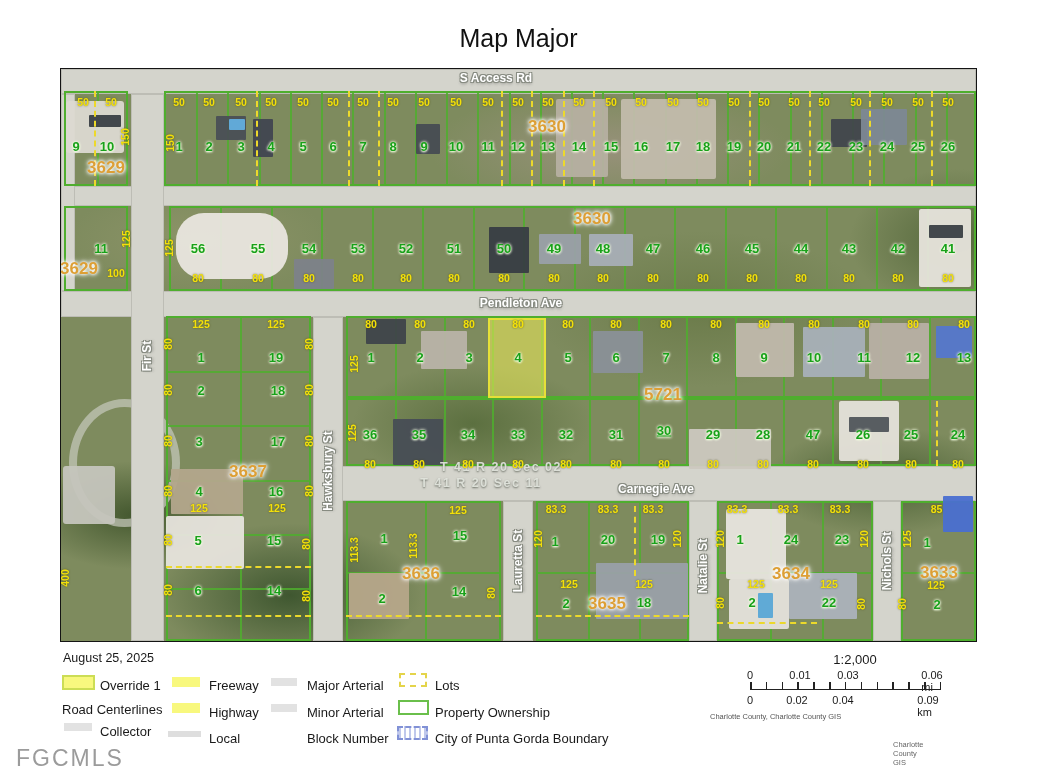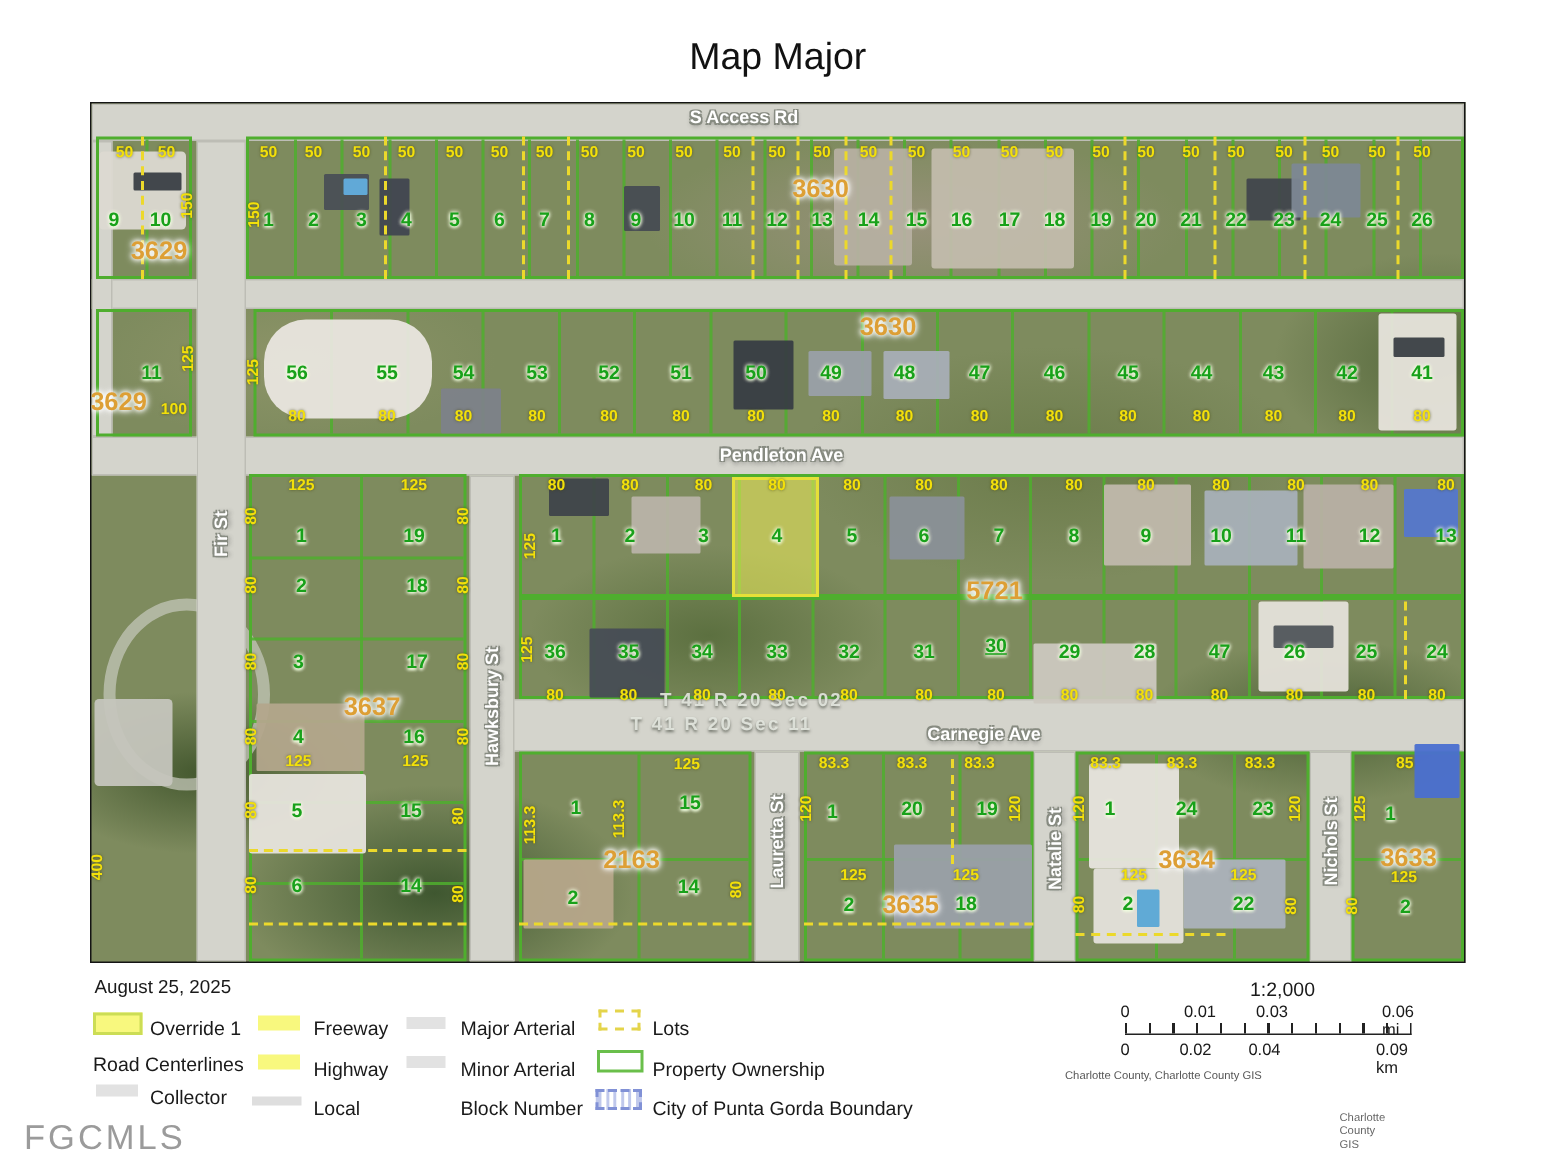--- a/index.html
+++ b/index.html
@@ -266,21 +266,21 @@
     <div class="lab street streetv" style="left: 267px; top: 402px;">Hawksbury St</div>
     <div class="lab street streetv" style="left: 457px; top: 492px;">Lauretta St</div>
     <div class="lab street streetv" style="left: 642px; top: 497px;">Natalie St</div>
     <div class="lab street streetv" style="left: 826px; top: 492px;">Nichols St</div>
     <div class="lab blkno" style="left: 45px; top: 98px;">3629</div>
     <div class="lab blkno" style="left: 18px; top: 199px;">3629</div>
     <div class="lab blkno" style="left: 486px; top: 57px;">3630</div>
     <div class="lab blkno" style="left: 531px; top: 149px;">3630</div>
     <div class="lab blkno" style="left: 602px; top: 325px;">5721</div>
     <div class="lab blkno" style="left: 187px; top: 402px;">3637</div>
-    <div class="lab blkno" style="left: 360px; top: 504px;">2163</div>
+    <div class="lab blkno" style="left: 360px; top: 504px;">3636</div>
     <div class="lab blkno" style="left: 546px; top: 504px; margin-top: 30px;">3635</div>
     <div class="lab blkno" style="left: 730px; top: 504px;">3634</div>
     <div class="lab blkno" style="left: 878px; top: 503px;">3633</div>
     <div class="lab sec" style="left: 440px; top: 398px;">T 41  R 20  Sec 02</div>
     <div class="lab sec" style="left: 420px; top: 414px;">T 41  R 20  Sec 11</div>
     <div class="lab pnum" style="left: 15px; top: 77px;">9</div>
     <div class="lab pnum" style="left: 46px; top: 77px;">10</div>
     <div class="lab pnum" style="left: 118px; top: 77px;">1</div>
     <div class="lab pnum" style="left: 148px; top: 77px;">2</div>
     <div class="lab pnum" style="left: 180px; top: 77px;">3</div>

